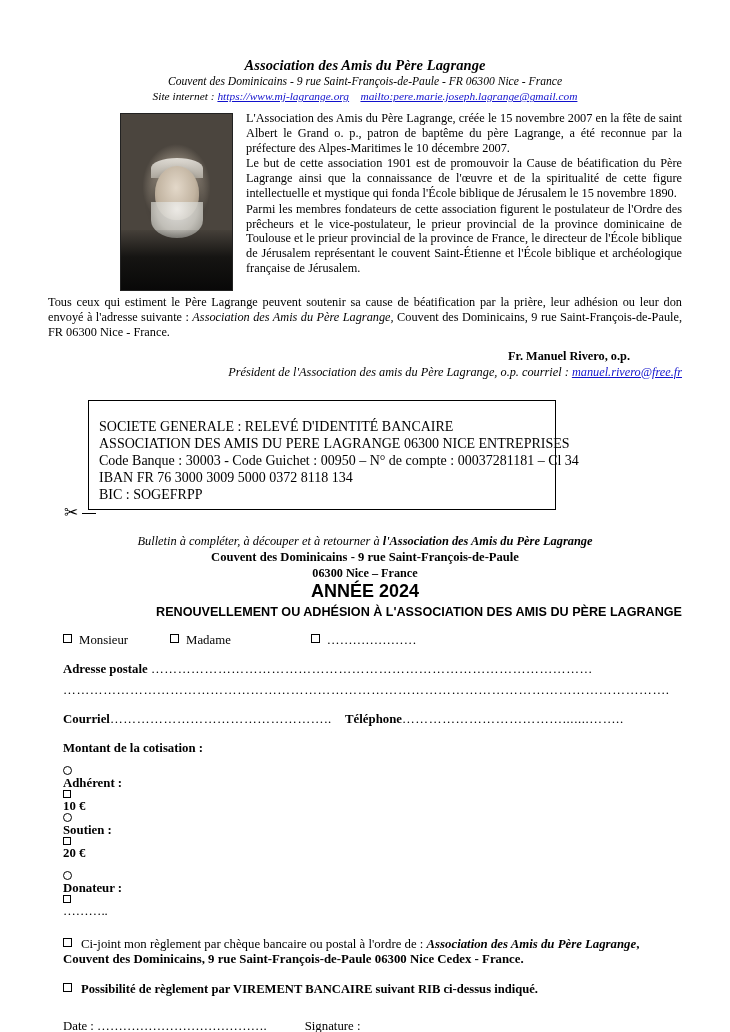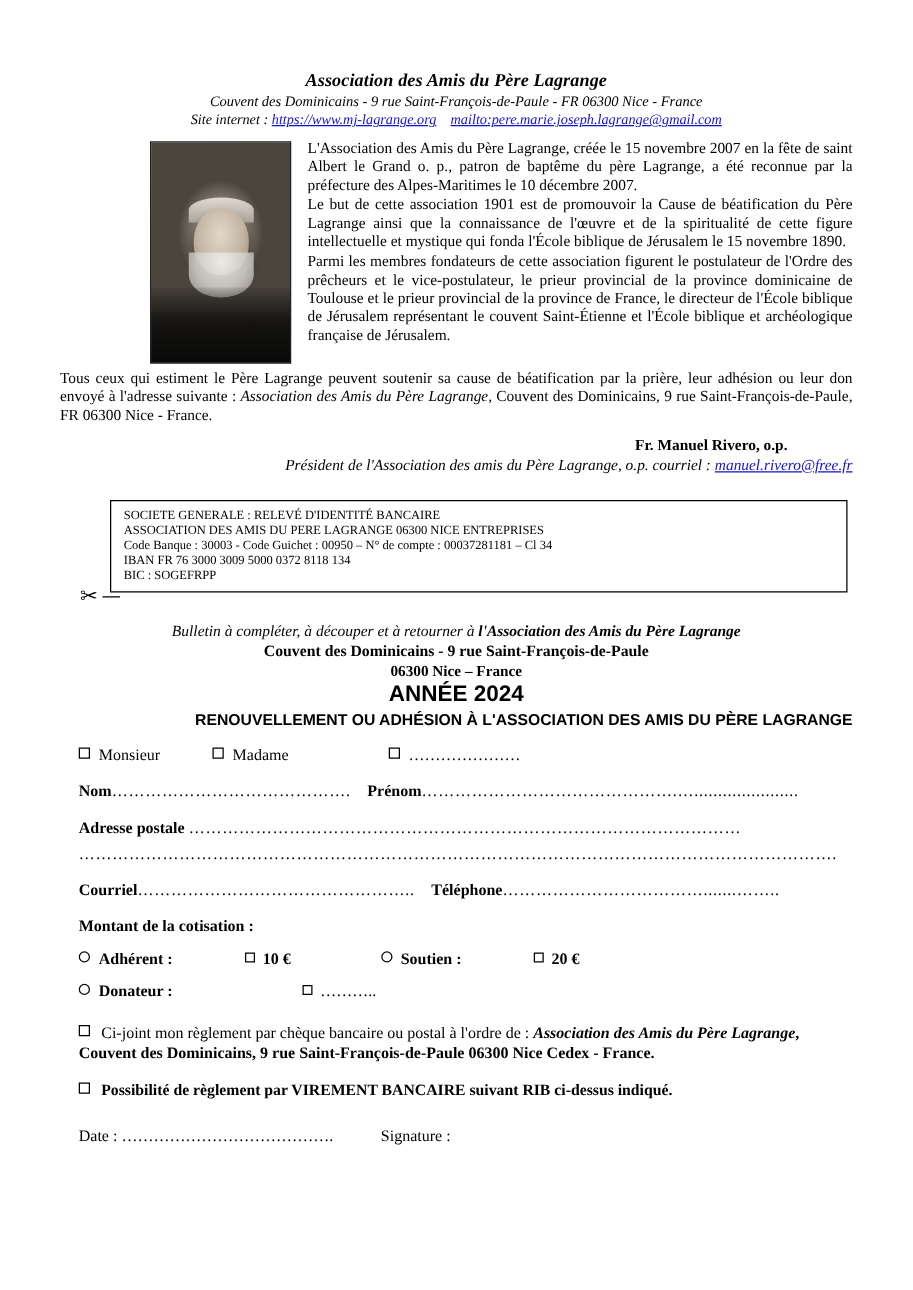--- a/index.html
+++ b/index.html
@@ -114,24 +114,24 @@
   .sig-role {
     text-align: right;
     font-style: italic;
     font-size: 12.3px;
     margin-top: 1px;
   }
 
   
   .rib {
     margin: 20px 0 0 40px;
-    width: 590px;
+    width: 468px;
     border: 1px solid #000;
-    padding: 6px 8px 6px 10px;
-    font-size: 10px;
+    padding: 17px 8px 6px 10px;
+    font-size: 14px;
     line-height: 1.215;
   }
   .rib div { white-space: nowrap; }
 
   
   .scissors {
     position: relative;
     height: 16px;
     margin-top: 2px;
   }
@@ -214,20 +214,21 @@
   .fline2 { margin-top: 6px; font-size: 12.8px; }
   .bold { font-weight: bold; }
 
   .montant { margin-top: 14px; font-weight: bold; font-size: 12.8px; }
 
   .opt-row {
     margin-top: 11px;
     font-size: 12.8px;
     display: flex;
     align-items: baseline;
+    flex-direction: column;
   }
   .opt-row .lbl { font-weight: bold; }
   .sq {
     display: inline-block;
     width: 8px; height: 8px;
     border: 1.1px solid #000;
     margin-right: 6px;
     position: relative;
     top: -1px;
   }
@@ -314,24 +315,20 @@
 
     <div class="row sexe-row">
       <span class="cb"></span>
       <span class="mons">Monsieur</span>
       <span class="cb"></span>
       <span style="margin-right:80px;">Madame</span>
       <span class="cb"></span>
       <span>…………………</span>
     </div>
 
-    <div class="fline">
-      <span class="bold">Nom</span><span class="dots-after">…………………………………….</span>
-      <span class="bold" style="margin-left:10px;">Prénom</span><span class="dots-after">……………………………………….…......................</span>
-    </div>
 
     <div class="fline">
       <span class="bold">Adresse postale</span>
       <span class="dots-after">………………………………………………………………………………………</span>
     </div>
     <div class="fline2">
       <span class="dots-after">……………………………………………………………………………………………………………………….</span>
     </div>
 
     <div class="fline">

